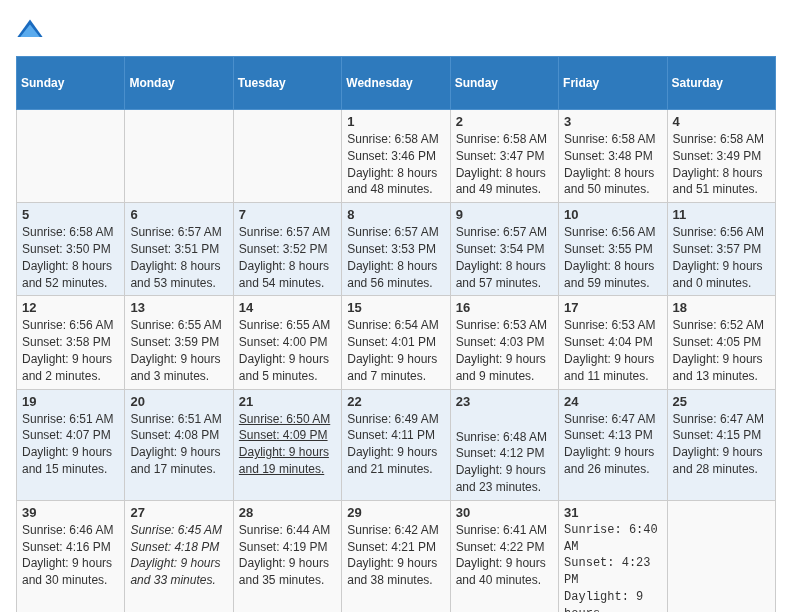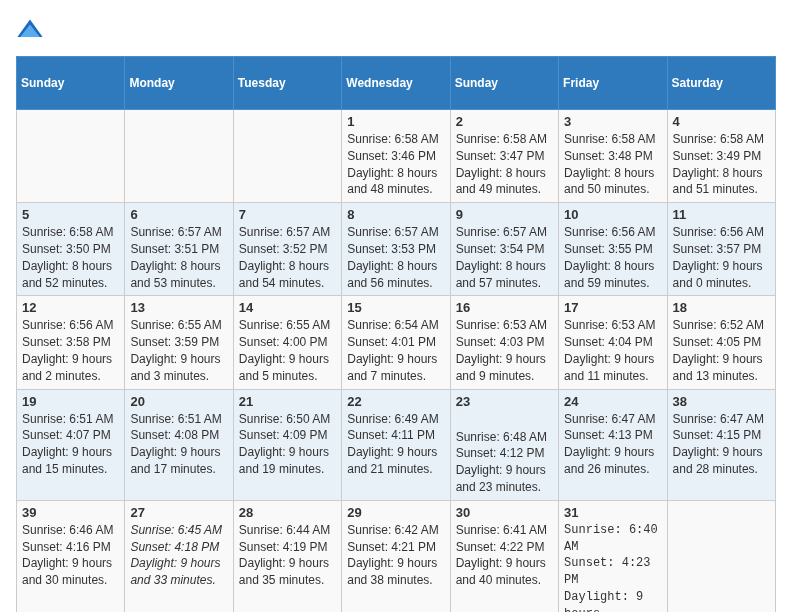--- a/index.html
+++ b/index.html
@@ -268,21 +268,21 @@
         </td>
         <td>
           <span class="day-num">20</span>
           <div class="day-info" style="white-space: pre-line;">Sunrise: 6:51 AM
 Sunset: 4:08 PM
 Daylight: 9 hours
 and 17 minutes.</div>
         </td>
         <td>
           <span class="day-num">21</span>
-          <div class="day-info" style="white-space: pre-line;">Sunrise: 6:50 AM
+          <div class="day-info" style="white-space: pre-line; text-decoration: underline;">Sunrise: 6:50 AM
 Sunset: 4:09 PM
 Daylight: 9 hours
 and 19 minutes.</div>
         </td>
         <td>
           <span class="day-num">22</span>
           <div class="day-info" style="white-space: pre-line;">Sunrise: 6:49 AM
 Sunset: 4:11 PM
 Daylight: 9 hours
 and 21 minutes.</div>
@@ -295,21 +295,21 @@
 and 23 minutes.</div>
         </td>
         <td>
           <span class="day-num">24</span>
           <div class="day-info" style="white-space: pre-line;">Sunrise: 6:47 AM
 Sunset: 4:13 PM
 Daylight: 9 hours
 and 26 minutes.</div>
         </td>
         <td>
-          <span class="day-num">38</span>
+          <span class="day-num">25</span>
           <div class="day-info" style="white-space: pre-line;">Sunrise: 6:47 AM
 Sunset: 4:15 PM
 Daylight: 9 hours
 and 28 minutes.</div>
         </td>
       </tr>
       <tr>
         <td>
           <span class="day-num">39</span>
           <div class="day-info" style="white-space: pre-line;">Sunrise: 6:46 AM

